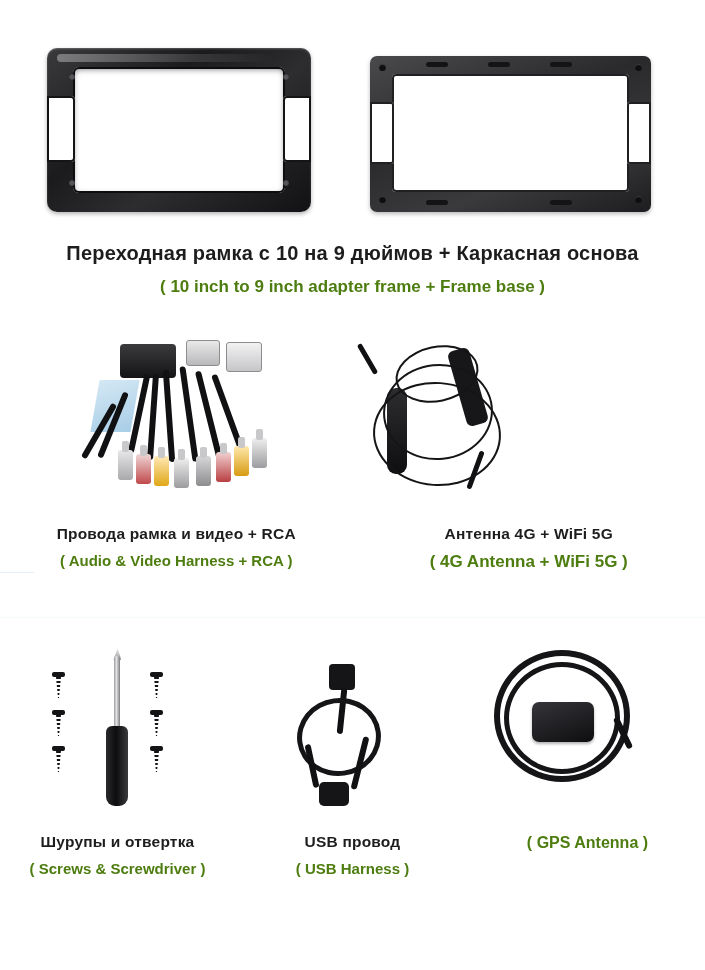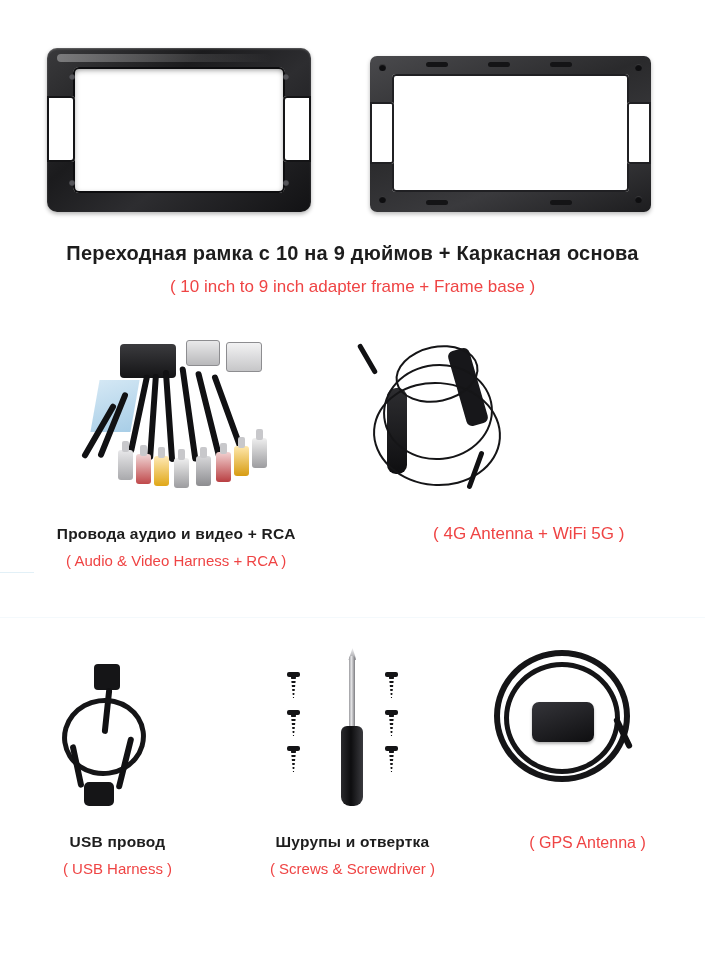--- a/index.html
+++ b/index.html
@@ -20,22 +20,22 @@
   .section { position: absolute; width: 100%; }
 
   .caption-ru {
     text-align: center;
     font-weight: bold;
     color: #1d1d1d;
     letter-spacing: .2px;
   }
   .caption-en {
     text-align: center;
-    color: #ef4444;
-    font-weight: 400;
+    color: #4d7c0f;
+    font-weight: 700;
   }
 
   
   #row-frames { top: 18px; left: 0; height: 300px; }
   .frames-images {
     position: relative;
     height: 180px;
     margin: 14px 0 0 0;
   }
 
@@ -218,99 +218,100 @@
           <div class="rca" style="left:118px;top:120px;background:linear-gradient(180deg,#e8e8ea,#a9a9ac);"></div>
           <div class="rca" style="left:136px;top:124px;background:linear-gradient(180deg,#f0d6d6,#c0494b);"></div>
           <div class="rca" style="left:154px;top:126px;background:linear-gradient(180deg,#ffe9b6,#e0a717);"></div>
           <div class="rca" style="left:174px;top:128px;background:linear-gradient(180deg,#efefef,#9c9c9f);"></div>
           <div class="rca" style="left:196px;top:126px;background:linear-gradient(180deg,#d8d8da,#8d8d90);"></div>
           <div class="rca" style="left:216px;top:122px;background:linear-gradient(180deg,#f2d2d2,#b93f42);"></div>
           <div class="rca" style="left:234px;top:116px;background:linear-gradient(180deg,#ffe8ad,#d79c12);"></div>
           <div class="rca" style="left:252px;top:108px;background:linear-gradient(180deg,#efefef,#9c9c9f);"></div>
         </div>
 
-        <div class="caption-ru" style="font-size:15.5px; margin-top:10px;">Провода аудио и видео + RCA</div>
+        <div class="caption-ru" style="font-size:15.5px; margin-top:10px;">Провода рамка и видео + RCA</div>
         <div class="caption-en" style="font-size:15px; margin-top:9px;">( Audio &amp; Video Harness + RCA )</div>
       </div>
 
       <div class="cell">
         <div class="art">
           <div class="ant-body" style="left:104px;top:18px;width:22px;height:78px;transform:rotate(-16deg);"></div>
           <div class="ant-body" style="left:34px;top:58px;width:20px;height:86px;border-radius:9px;background:linear-gradient(180deg,#2d2d30,#0e0e10);"></div>
           <div class="ant-line" style="left:42px;top:16px;width:84px;height:56px;border-color:#151517;border-radius:50%;transform:rotate(-12deg);"></div>
           <div class="ant-line" style="left:30px;top:34px;width:110px;height:96px;transform:rotate(-6deg);"></div>
           <div class="ant-line" style="left:20px;top:52px;width:128px;height:104px;transform:rotate(4deg);"></div>
           <div class="w" style="left:12px;top:12px;width:5px;height:34px;transform:rotate(-30deg);"></div>
           <div class="w" style="left:120px;top:120px;width:5px;height:40px;transform:rotate(20deg);"></div>
         </div>
 
+        <div class="caption-ru" style="font-size:15.5px; margin-top:10px;">Антенна 4G + WiFi 5G</div>
         <div class="caption-en" style="font-size:17px; margin-top:9px;">( 4G Antenna + WiFi 5G )</div>
       </div>
 
     </div>
   </div>
 
   <div class="hairline" style="left:0; top:572px; width:34px;"></div>
   <div class="hairline" style="left:0; top:617px; width:705px; opacity:.35;"></div>
 
   <div class="section" id="row-misc">
     <div class="cells3">
+
+      <div class="cell">
+        <div class="art">
+          <div class="sd-tip"></div>
+          <div class="sd-shaft"></div>
+          <div class="sd-handle"></div>
+
+          <div class="screw-ico" style="left:54px;top:32px;">
+              <div class="head"></div>
+              <div class="thread"></div>
+            </div>
+          <div class="screw-ico" style="left:54px;top:70px;">
+              <div class="head"></div>
+              <div class="thread"></div>
+            </div>
+          <div class="screw-ico" style="left:54px;top:106px;">
+              <div class="head"></div>
+              <div class="thread"></div>
+            </div>
+          <div class="screw-ico" style="left:152px;top:32px;">
+              <div class="head"></div>
+              <div class="thread"></div>
+            </div>
+          <div class="screw-ico" style="left:152px;top:70px;">
+              <div class="head"></div>
+              <div class="thread"></div>
+            </div>
+          <div class="screw-ico" style="left:152px;top:106px;">
+              <div class="head"></div>
+              <div class="thread"></div>
+            </div>
+        </div>
+
+        <div class="caption-ru" style="font-size:15.5px; margin-top:8px;">Шурупы и отвертка</div>
+        <div class="caption-en" style="font-size:15px; margin-top:9px;">( Screws &amp; Screwdriver )</div>
+      </div>
 
       <div class="cell">
         <div class="art">
           <div class="usb-plug" style="left:94px;top:24px;width:26px;height:26px;"></div>
           <div class="usb-plug" style="left:84px;top:142px;width:30px;height:24px;border-radius:5px;"></div>
           <div class="w" style="left:104px;top:48px;width:6px;height:46px;transform:rotate(6deg);"></div>
           <div class="ant-line" style="left:62px;top:58px;width:84px;height:78px;border-width:5px;transform:rotate(-8deg);"></div>
           <div class="w" style="left:122px;top:96px;width:6px;height:54px;transform:rotate(14deg);"></div>
           <div class="w" style="left:74px;top:104px;width:6px;height:44px;transform:rotate(-12deg);"></div>
         </div>
 
         <div class="caption-ru" style="font-size:15.5px; margin-top:8px;">USB провод</div>
         <div class="caption-en" style="font-size:15px; margin-top:9px;">( USB Harness )</div>
       </div>
 
       <div class="cell">
         <div class="art">
-          <div class="sd-tip"></div>
-          <div class="sd-shaft"></div>
-          <div class="sd-handle"></div>
-
-          <div class="screw-ico" style="left:54px;top:32px;">
-              <div class="head"></div>
-              <div class="thread"></div>
-            </div>
-          <div class="screw-ico" style="left:54px;top:70px;">
-              <div class="head"></div>
-              <div class="thread"></div>
-            </div>
-          <div class="screw-ico" style="left:54px;top:106px;">
-              <div class="head"></div>
-              <div class="thread"></div>
-            </div>
-          <div class="screw-ico" style="left:152px;top:32px;">
-              <div class="head"></div>
-              <div class="thread"></div>
-            </div>
-          <div class="screw-ico" style="left:152px;top:70px;">
-              <div class="head"></div>
-              <div class="thread"></div>
-            </div>
-          <div class="screw-ico" style="left:152px;top:106px;">
-              <div class="head"></div>
-              <div class="thread"></div>
-            </div>
-        </div>
-
-        <div class="caption-ru" style="font-size:15.5px; margin-top:8px;">Шурупы и отвертка</div>
-        <div class="caption-en" style="font-size:15px; margin-top:9px;">( Screws &amp; Screwdriver )</div>
-      </div>
-
-      <div class="cell">
-        <div class="art">
           <div class="ant-line" style="left:24px;top:10px;width:136px;height:132px;border-width:6px;"></div>
           <div class="ant-line" style="left:34px;top:22px;width:116px;height:112px;border-width:5px;"></div>
           <div class="gps-puck" style="left:62px;top:62px;"></div>
           <div class="w" style="left:150px;top:76px;width:6px;height:34px;transform:rotate(-26deg);"></div>
         </div>
 
         <div class="caption-en" style="font-size:16px; margin-top:9px;">( GPS Antenna )</div>
       </div>
 
     </div>

